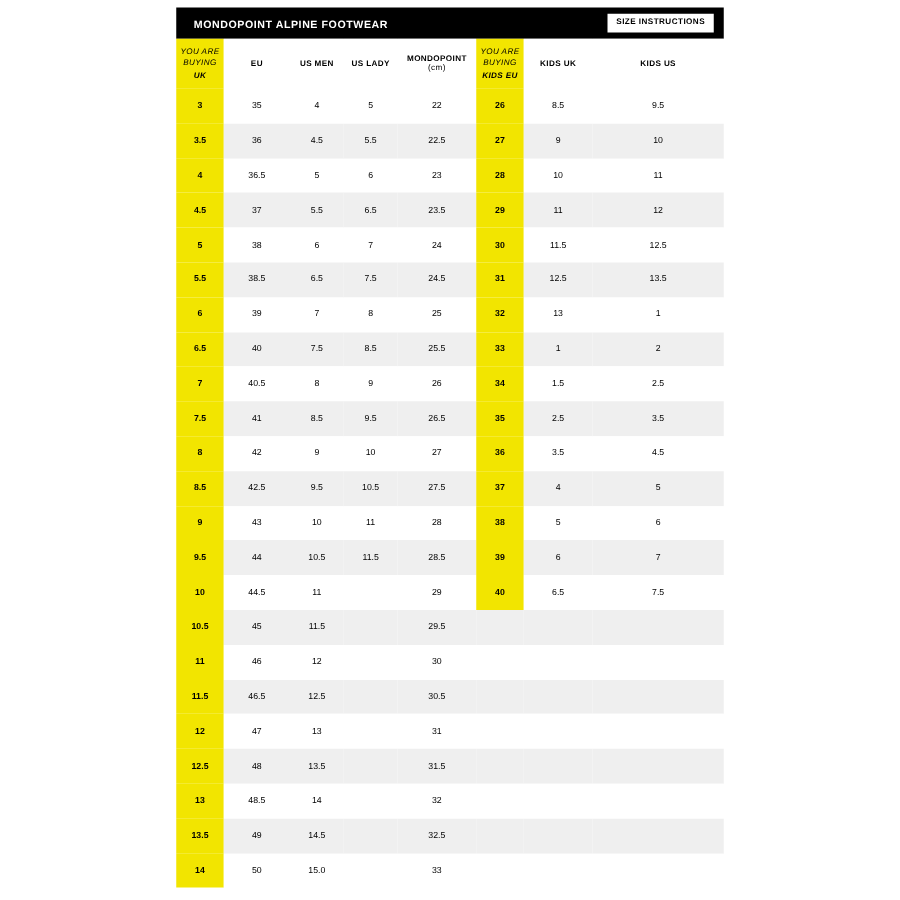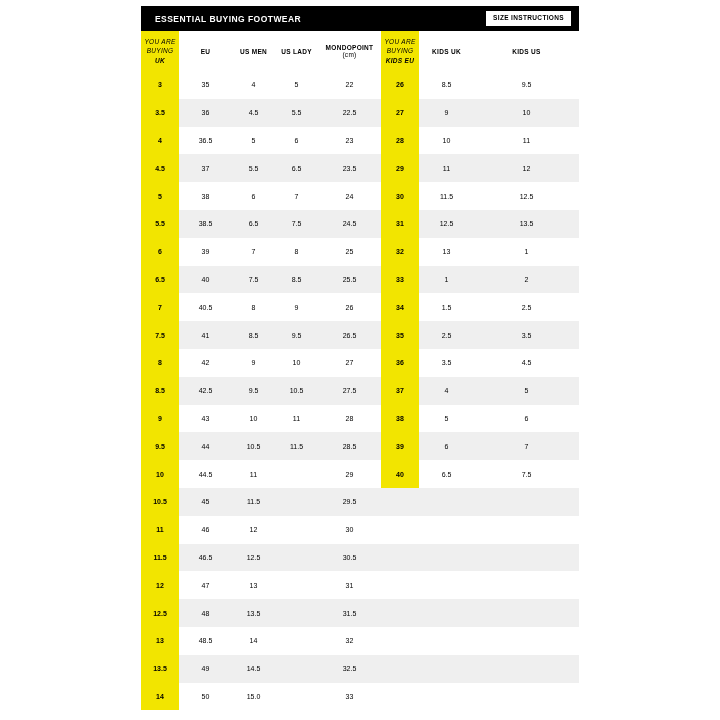--- a/index.html
+++ b/index.html
@@ -106,21 +106,21 @@
     font-size: 6.5px;
   }
 </style>
 </head>
 <body>
 
 <div id="page">
   <div class="sheet">
 
     <div class="header">
-      <div class="header-title">ESSENTIAL BUYING FOOTWEAR</div>
+      <div class="header-title">MONDOPOINT ALPINE FOOTWEAR</div>
       <button class="header-btn">SIZE INSTRUCTIONS</button>
     </div>
 
     <table class="size-table">
       <colgroup>
         <col style="width:38px">
         <col style="width:53px">
         <col style="width:43px">
         <col style="width:43px">
         <col style="width:63px">

